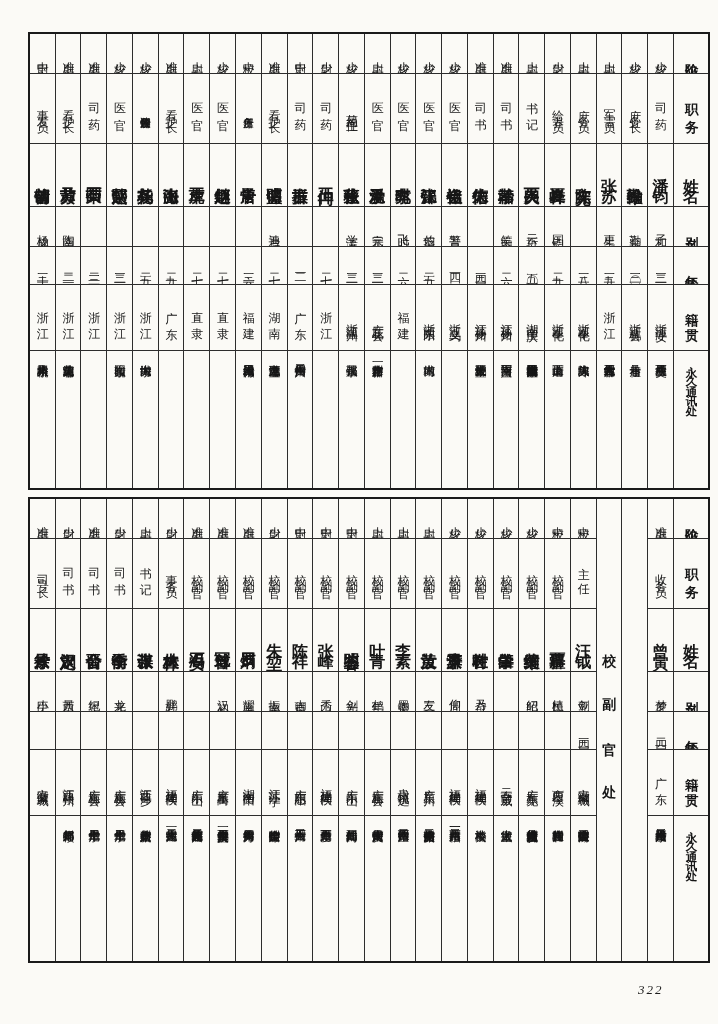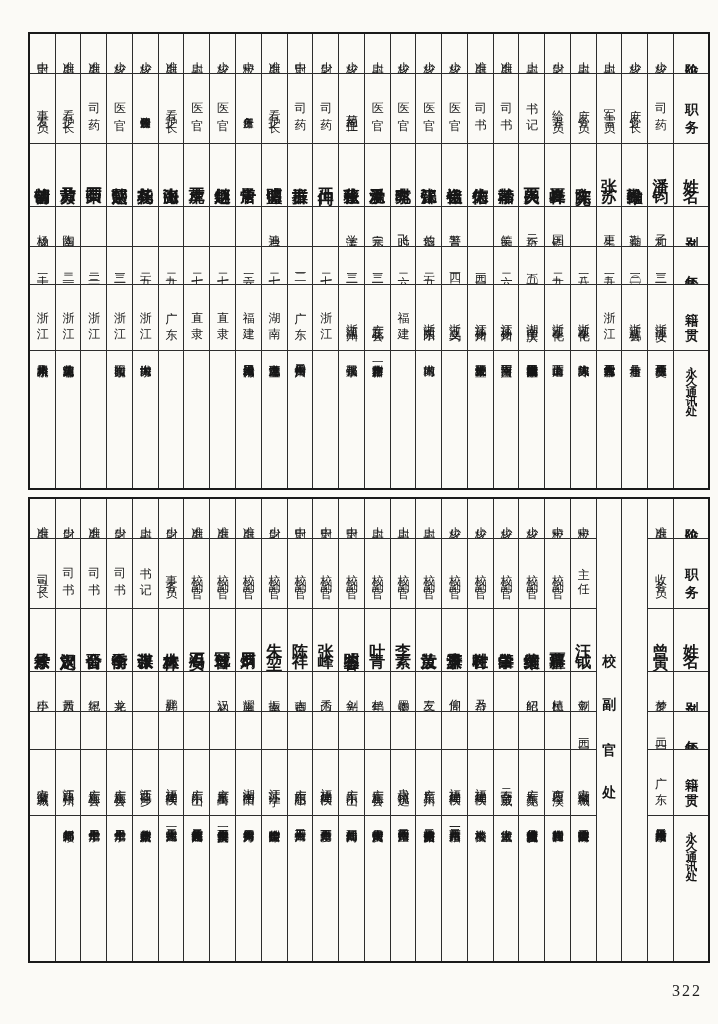--- a/index.html
+++ b/index.html
@@ -27,21 +27,21 @@
   .cell.name .vtext{font-weight:bold;font-size:16px;line-height:1.0;}
   .cell.address .vtext{font-size:11.5px;line-height:1.12;max-height:100%;}
   .hcell .vtext{font-weight:bold;font-size:13.5px;}
   .small{font-size:10.5px !important;}
   .sp0{letter-spacing:0 !important;}
   .sp2{letter-spacing:2px !important;}
   .sp6{letter-spacing:6px !important;}
   .sp10{letter-spacing:10px !important;}
   .sp16{letter-spacing:16px !important;}
   .col.divider .vtext{font-size:14px;letter-spacing:44px;font-weight:bold;}
-  .page-number{position:absolute;left:672px;top:982px;font-size:16px;letter-spacing:2px;color:#1d1d1d;}
+  .page-number{position:absolute;left:638px;top:982px;font-size:13px;letter-spacing:2px;color:#1d1d1d;font-style:italic;}
 </style>
 </head>
 <body>
 
 <div class="page">
   <div class="reg-table t0" id="table-0">
       <div class="col header">
         <div class="cell hcell rank">
           <span class="vtext sp2">阶级</span>
         </div>

